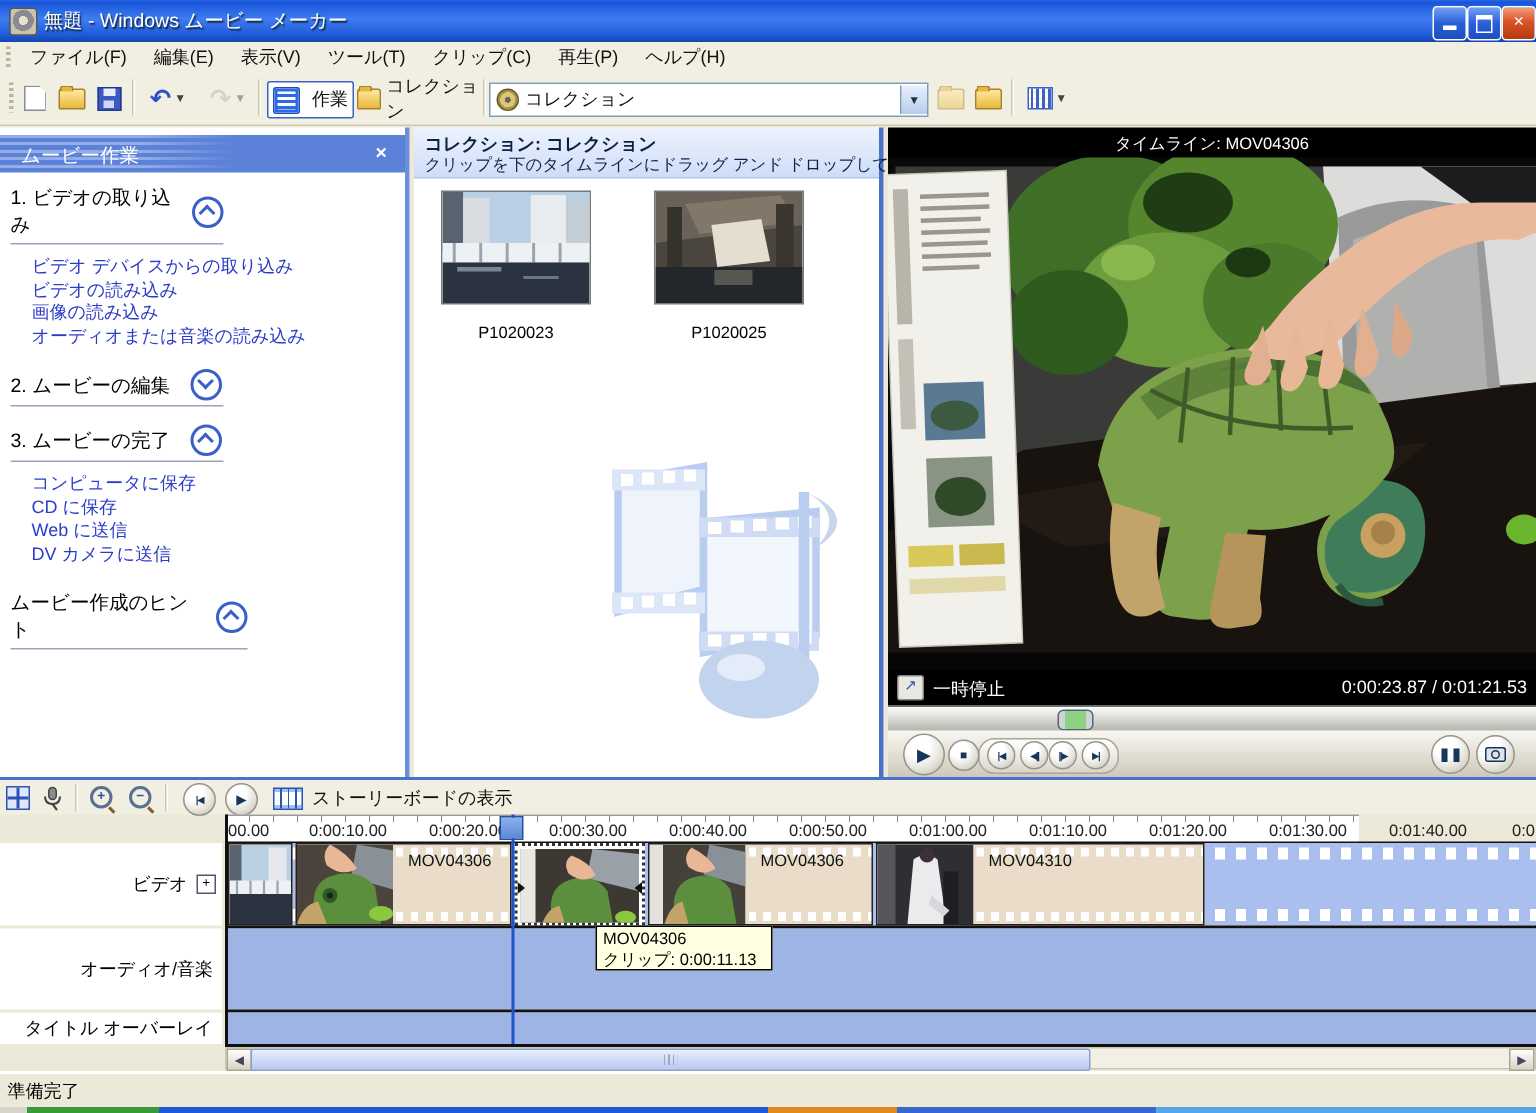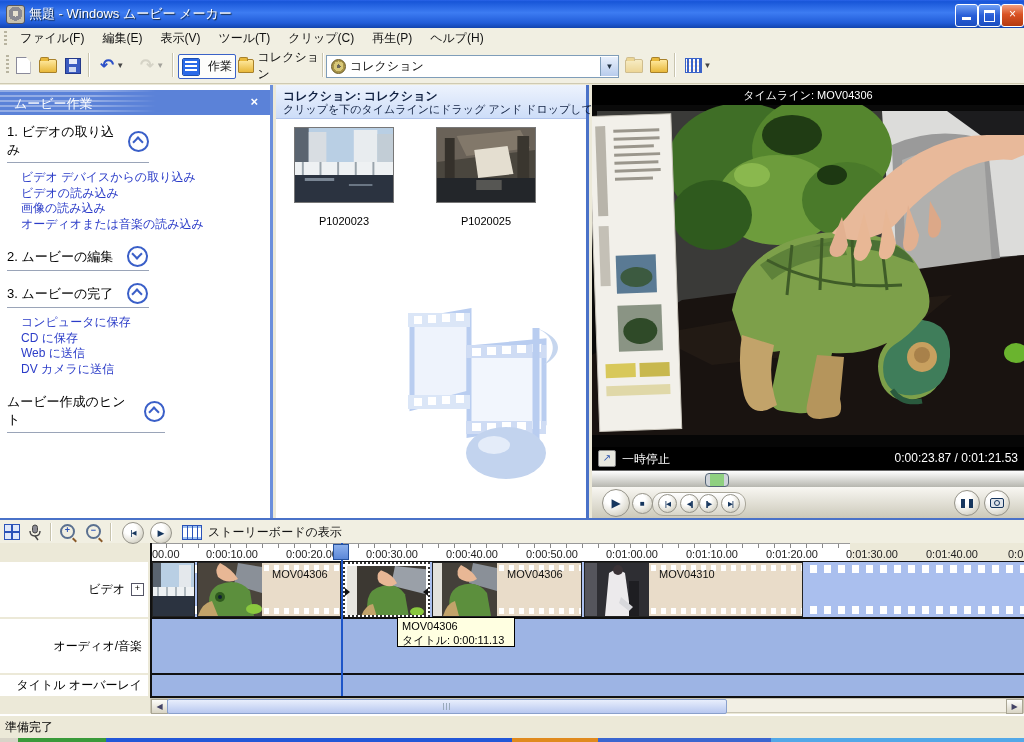--- a/index.html
+++ b/index.html
@@ -106,21 +106,21 @@
      linear-gradient(#2a52b8 0 0) 50% 0/2px 100% no-repeat,
      linear-gradient(#2a52b8 0 0) 0 50%/100% 2px no-repeat,#dfe8fa;}
   .mag{width:11px;height:11px;border:2px solid #5a7090;border-radius:50%;color:#2a52b8;font-size:9px;line-height:9px;text-align:center;font-weight:bold;position:relative;}
   .mag::after{content:"";position:absolute;right:-4px;bottom:-4px;width:5px;height:2px;background:#8a5a2a;transform:rotate(45deg);}
   .circbtn{width:20px;height:20px;border-radius:50%;border:1px solid #96948a;color:#16365e;
      background:radial-gradient(circle at 35% 28%,#fff 0 30%,#e2e0d6 65%,#bcbaae);display:flex;align-items:center;justify-content:center;}
   .sbicon{width:18px;height:13px;border:1px solid #2a52b8;background:
      repeating-linear-gradient(90deg,transparent 0 4px,#2a52b8 4px 5px),
      repeating-linear-gradient(180deg,#9ec0f0 0 2px,#fff 2px 11px,#9ec0f0 11px 13px);}
   #sb-label{font-size:12px;color:#111;}
-  #ruler{left:150px;top:543px;width:700px;height:19px;background:#fff;border-top:1px solid #9a9a9a;box-sizing:border-box;
+  #ruler{left:150px;top:543px;width:756px;height:19px;background:#fff;border-top:1px solid #9a9a9a;box-sizing:border-box;
      background-image:repeating-linear-gradient(90deg,#888 0 1px,transparent 1px 16px);background-size:100% 4px;background-repeat:no-repeat;}
   .tick{position:absolute;top:4px;font-size:11px;color:#222;white-space:nowrap;}
   .tickc{transform:translateX(-50%);}
   .hline{left:150px;width:874px;background:#111;}
   #vline-left{left:150px;top:543px;width:2px;height:155px;background:#111;}
   .track-label{left:0;width:148px;display:flex;align-items:center;justify-content:flex-end;font-size:12px;color:#000;background:#fff;}
   #video-track{left:152px;top:562px;width:872px;height:55px;background:#aabfee;
      background-image:repeating-linear-gradient(90deg,#fff 0 7px,transparent 7px 14px),repeating-linear-gradient(90deg,#fff 0 7px,transparent 7px 14px);
      background-size:100% 8px,100% 8px;background-position:0 3px,0 44px;background-repeat:no-repeat;}
   #audio-track{left:152px;top:619px;width:872px;height:54px;background:#9db4e4;}
@@ -593,21 +593,21 @@
   <div id="audio-track" class="abs"></div>
   <div class="hline abs" style="top:673px;height:2px;"></div>
   <div id="title-track" class="abs"></div>
   <div class="hline abs" style="top:696px;height:2px;"></div>
 
   <div id="playhead-line" class="abs"></div>
   <div id="playhead-marker" class="abs"></div>
 
   <div id="tl-tooltip" class="abs">
     <div>MOV04306</div>
-    <div>タイトル:  0:00:11.13</div>
+    <div>クリップ:  0:00:11.13</div>
   </div>
 
   <div id="hscroll" class="abs">
     <div class="scroll-arrow abs" style="left:0;">
         <span>◀</span>
       </div>
     <div id="hthumb" class="abs">
         <span class="gripv"></span>
       </div>
     <div class="scroll-arrow abs" style="right:0;">

